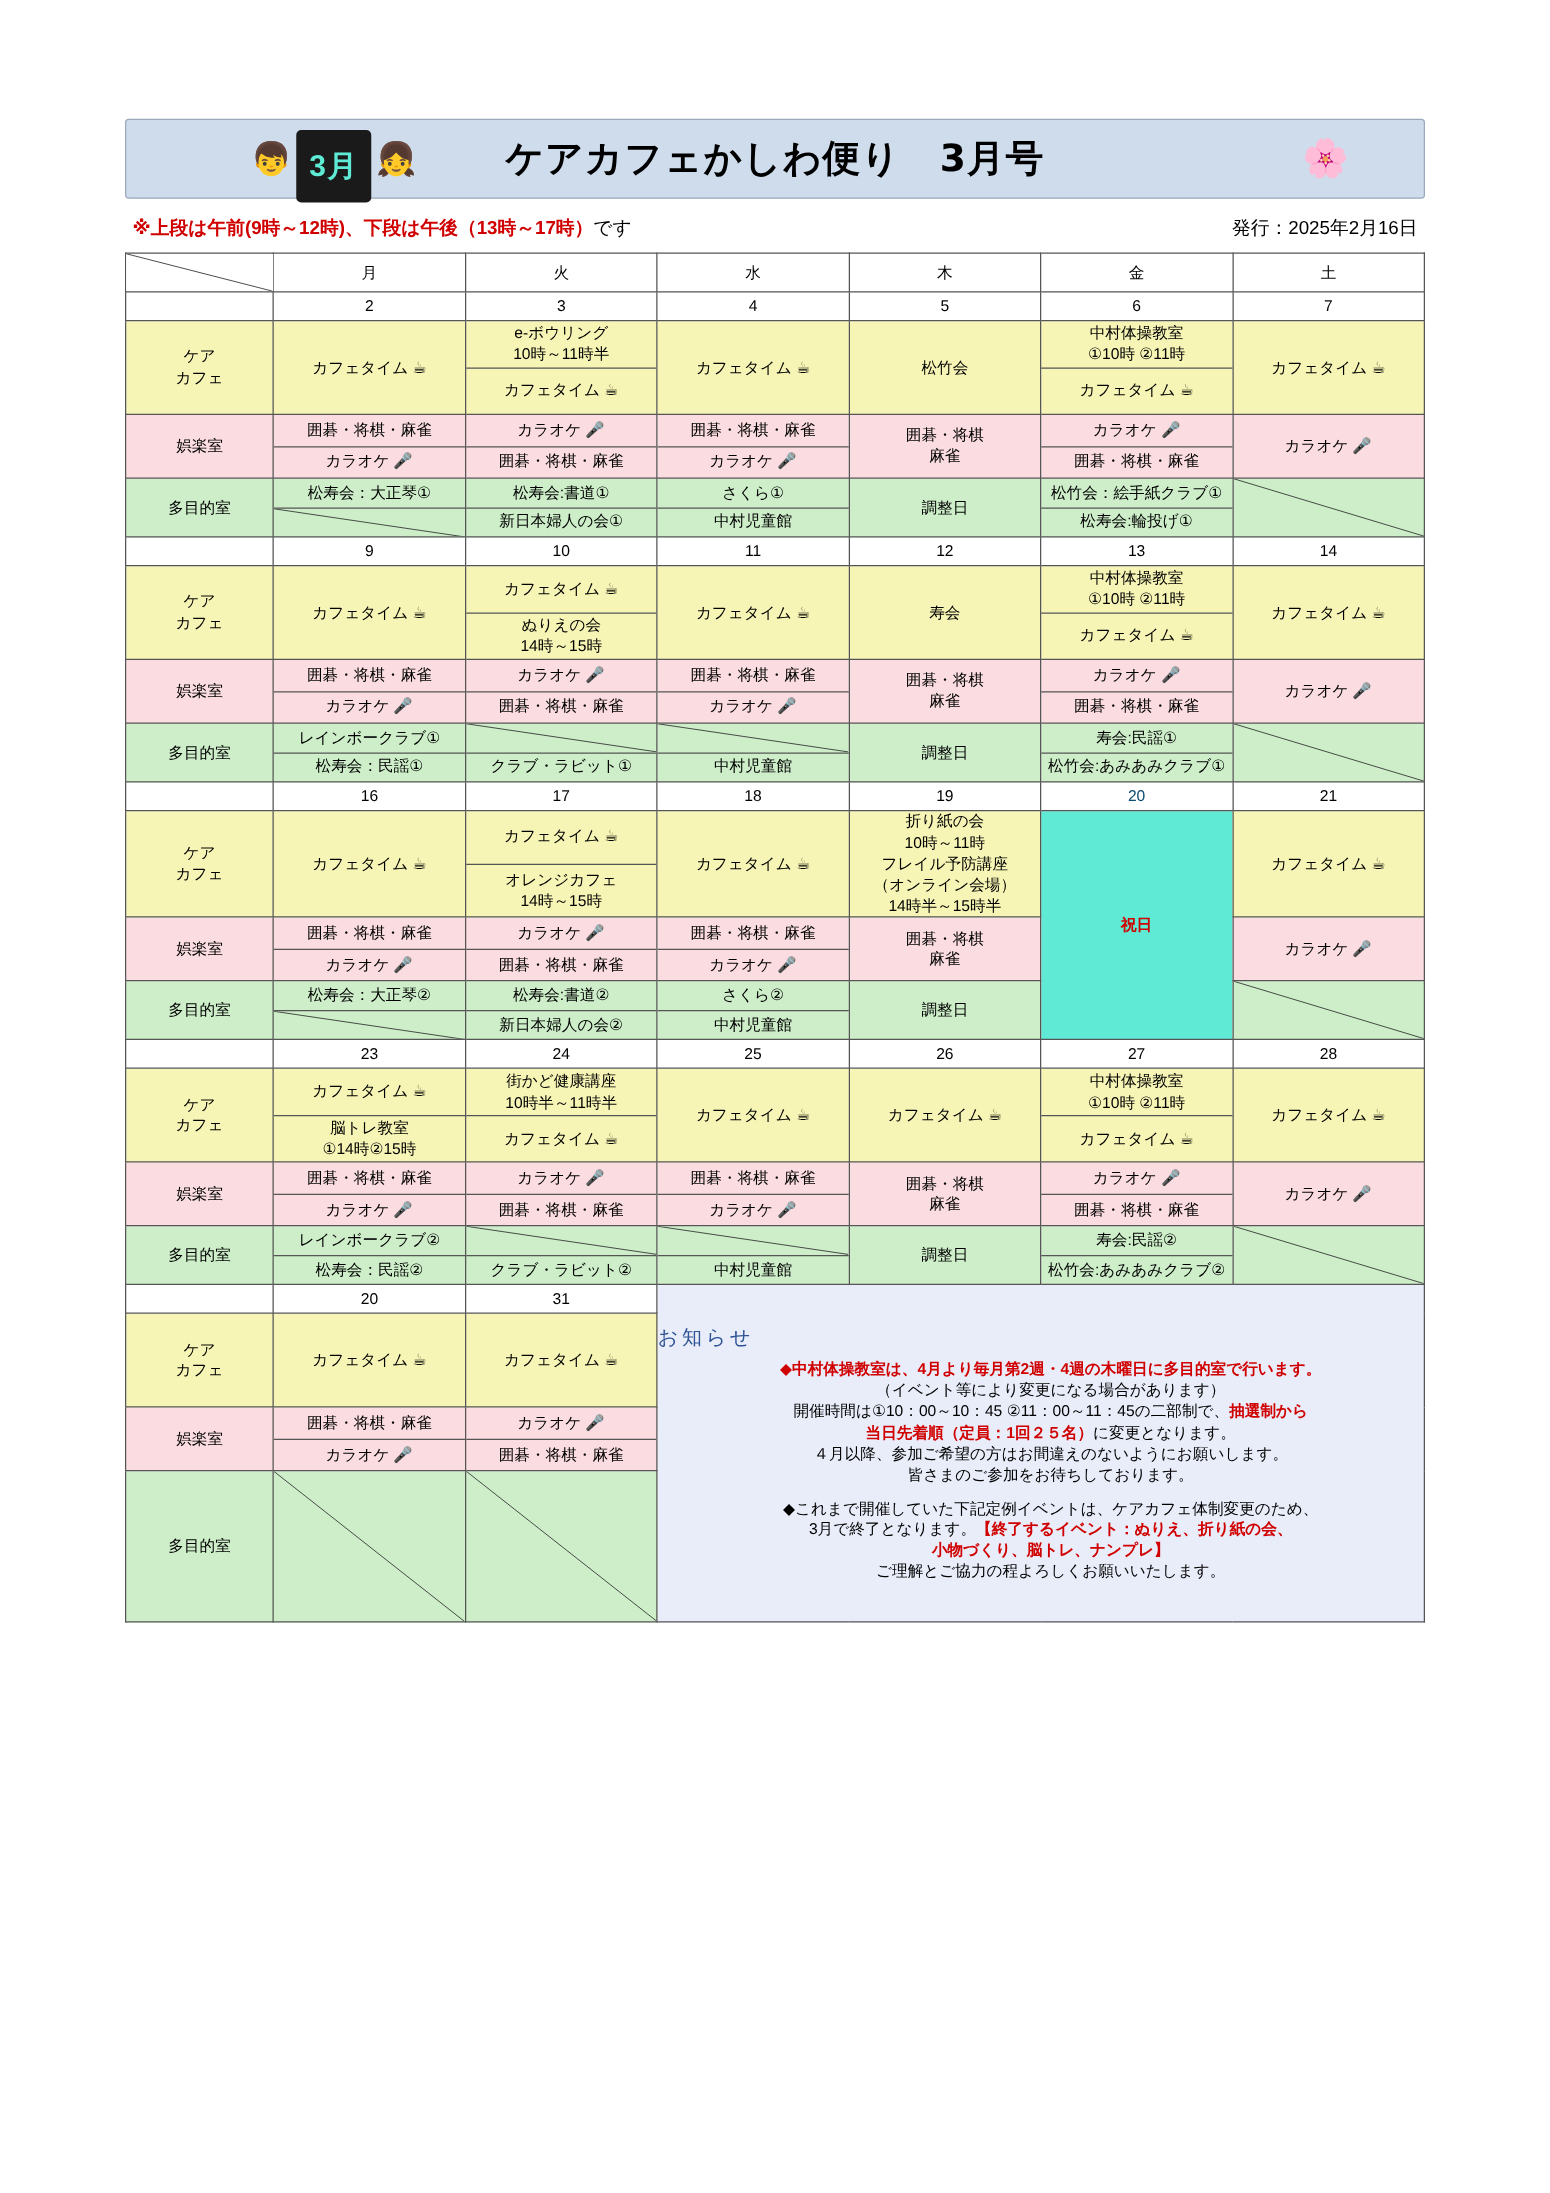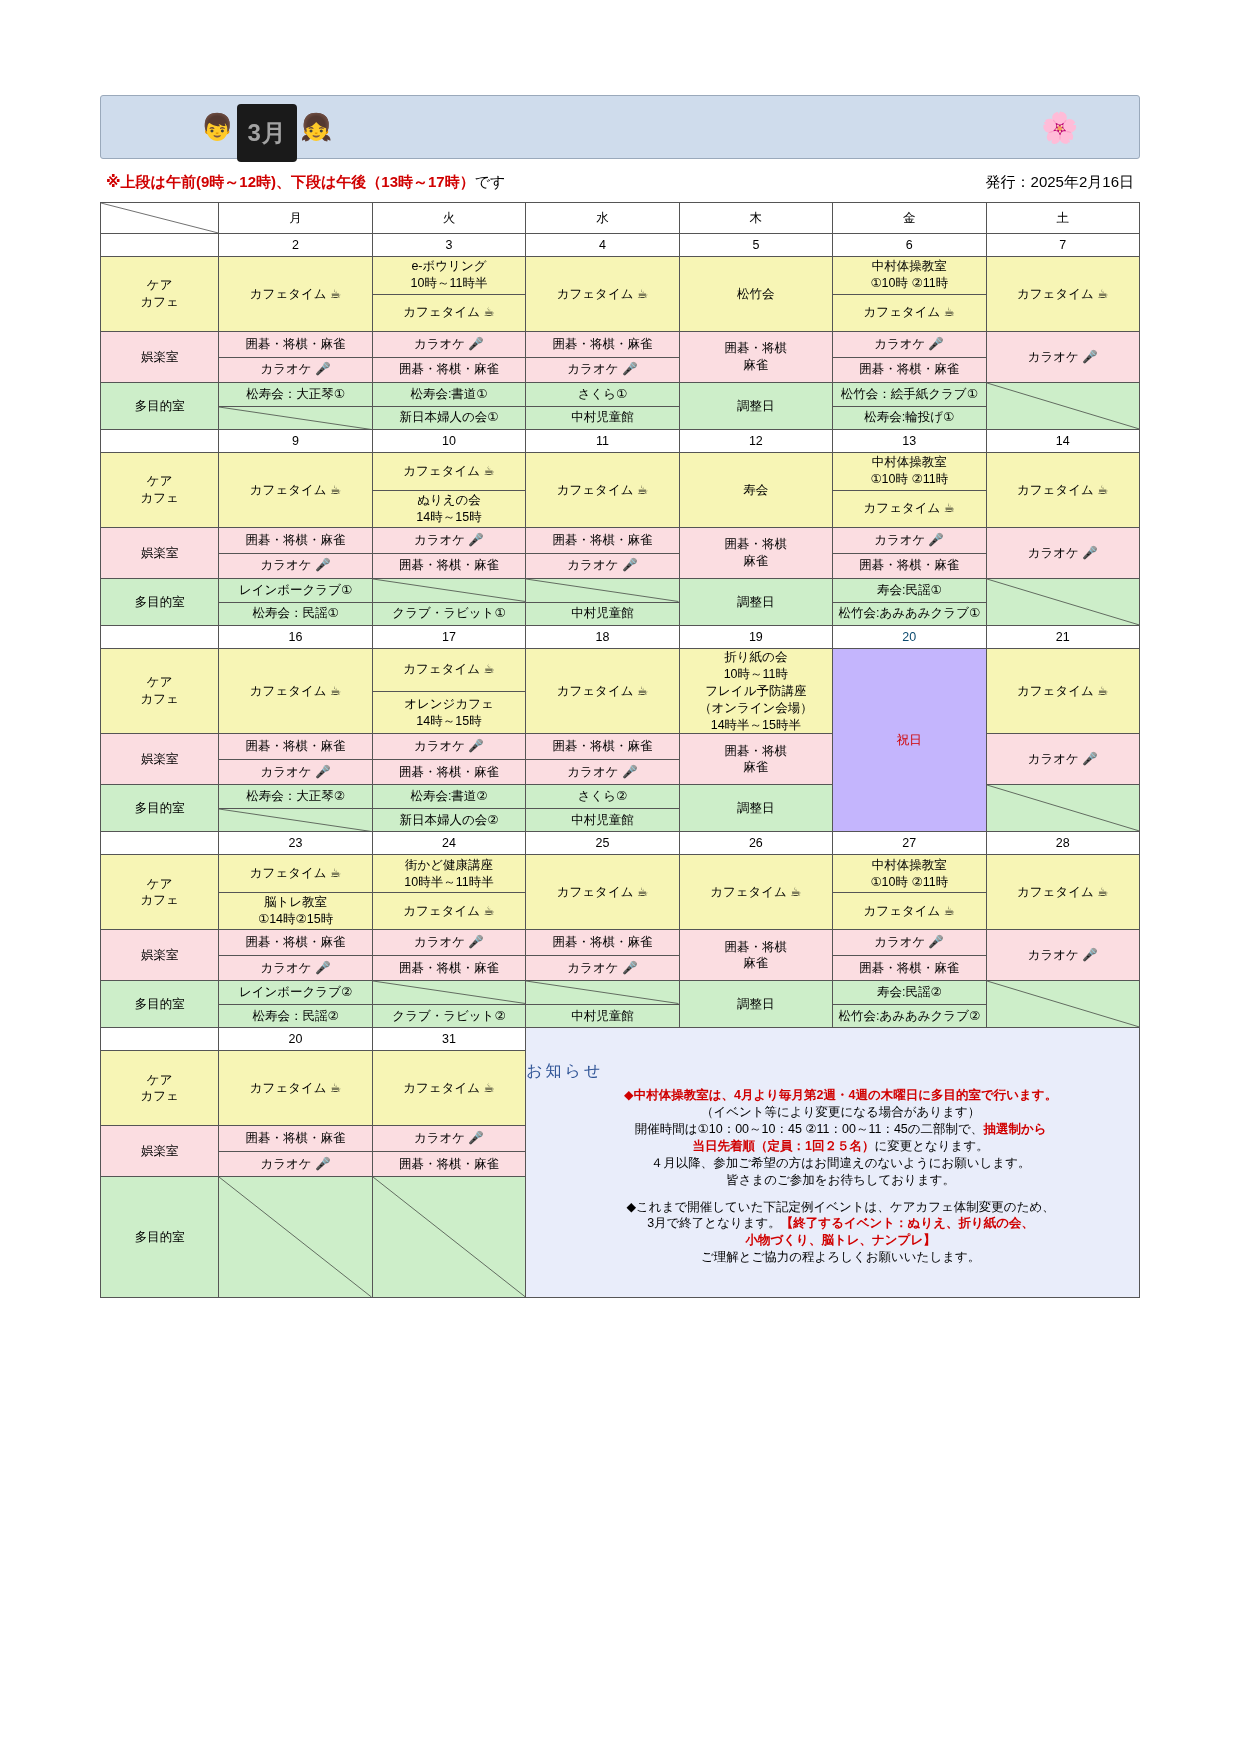--- a/index.html
+++ b/index.html
@@ -12,21 +12,21 @@
   }
   .page{position:relative;width:1240px;height:1754px;box-sizing:border-box;padding:95px 100px 0 100px;}
 
   
   .header-bar{
     height:62px;background:#cfdcec;border:1px solid #9aa9bb;border-radius:3px;
     display:flex;align-items:center;justify-content:center;position:relative;
   }
   .hdr-left{position:absolute;left:100px;display:flex;align-items:center;gap:4px;}
   .badge-month{
-    background:#1a1a1a;color:#a3a3a3;font-weight:bold;font-size:24px;
+    background:#1a1a1a;color:#5eead4;font-weight:bold;font-size:24px;
     padding:13px 10px;border-radius:4px;letter-spacing:1px;margin-top:12px;
   }
   .kid{font-size:26px;line-height:1;}
   .hdr-title{
     font-size:30px;font-weight:bold;letter-spacing:1px;
     font-family:"DejaVu Sans",sans-serif;
   }
   .hdr-right{position:absolute;right:60px;font-size:30px;}
 
   .subline{display:flex;justify-content:space-between;align-items:baseline;margin-top:14px;padding:0 6px;}
@@ -42,21 +42,21 @@
 
   .corner{height:30px;position:relative;background:#fff;}
   .dowcell{background:#fff;height:30px;font-size:13px;}
   .datecell{background:#fff;height:22px;font-size:13px;}
   .holiday-num{color:#0c4a6e;}
 
   .room{font-size:13px;}
   .cafe{background:#f7f5b5;}
   .goraku{background:#fbdde1;}
   .multi{background:#cdeec9;}
-  .gray{background:#c4b5fd;color:#d00000;font-size:14px;}
+  .gray{background:#5eead4;color:#d00000;font-size:14px;font-weight:bold;}
   .split{display:flex;flex-direction:column;height:100%;}
   .split > div{flex:1;display:flex;align-items:center;justify-content:center;}
   .split > div + div{border-top:1px solid #555;}
   .nosplit{display:flex;align-items:center;justify-content:center;height:100%;}
 
   .h-cafe{height:74px;}
   .h-goraku{height:50px;}
   .h-multi{height:46px;}
 
   .diagbox{position:relative;width:100%;height:100%;}
@@ -80,20 +80,21 @@
 <body>
 
 <div class="page">
 
   <div class="header-bar">
     <div class="hdr-left">
       <span class="kid">👦</span>
       <span class="badge-month">3月</span>
       <span class="kid">👧</span>
     </div>
+    <div class="hdr-title">ケアカフェかしわ便り　3月号</div>
     <div class="hdr-right">🌸</div>
   </div>
 
   <div class="subline">
     <div class="note">
       <span class="red">※</span><span class="red">上段は午前(9時～12時)、下段は午後（13時～17時）</span><span>です</span>
     </div>
     <div class="pub">発行：2025年2月16日</div>
   </div>
 

